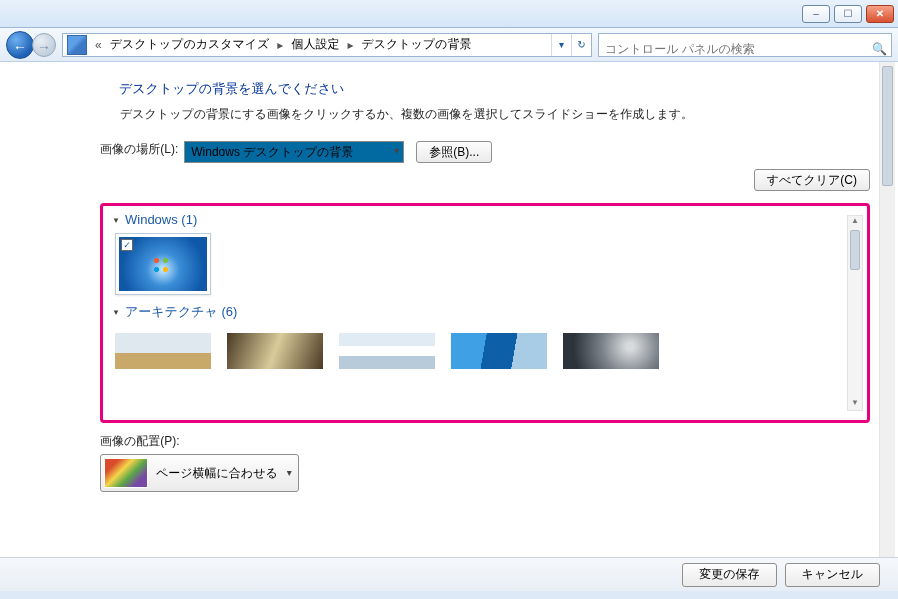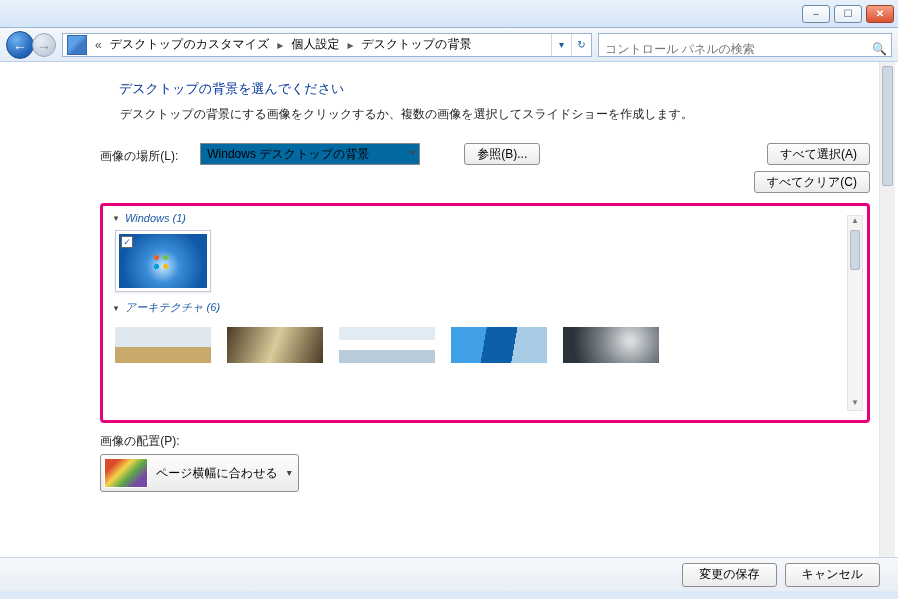--- a/index.html
+++ b/index.html
@@ -31,39 +31,39 @@
   .searchbox .sicon { width: 22px; color: #1a5aa8; text-align: center; }
 
   
   .content { position: relative; background: #fff; height: 495px; padding: 18px 28px 8px 100px; overflow: hidden; }
   .vscroll { position: absolute; right: 3px; top: 0; bottom: 0; width: 16px; background: #f0f0f0; border-left: 1px solid #e5e5e5; }
   .vscroll .thumb { position: absolute; left: 2px; right: 2px; top: 4px; height: 120px; background: #cdd7e1; border: 1px solid #b0bac4; border-radius: 2px; }
 
   .heading { color: #003399; font-size: 13px; margin-bottom: 8px; margin-left: 19px; }
   .subtext { color: #222; margin-bottom: 18px; margin-left: 20px; }
 
-  .optrow { display: flex; align-items: flex-end; margin-bottom: 10px; min-height: 24px; gap: 16px; }
+  .optrow { display: flex; align-items: flex-start; margin-bottom: 10px; min-height: 24px; }
   .label { color: #222; }
   .dropdown { display: inline-flex; align-items: center; height: 22px; background: #0369a1; border: 1px solid #8a8a8a; padding: 0 20px 0 6px; position: relative; margin-left: 6px; min-width: 220px; }
   .dropdown::after { content: "▾"; position: absolute; right: 4px; top: 3px; font-size: 10px; color: #444; }
   .btn { height: 22px; background: linear-gradient(#fdfdfe, #ebebeb); border: 1px solid #8f8f8f; border-radius: 3px; padding: 0 12px; display: inline-flex; align-items: center; font-size: 12px; cursor: default; }
 
   
   .listframe { border: 3px solid #e6007e; border-radius: 4px; padding: 6px 0 6px 8px; height: 220px; position: relative; margin-bottom: 10px; }
   .listinner { height: 100%; overflow: hidden; position: relative; }
   .listinner .ls { position: absolute; right: 4px; top: 3px; bottom: 3px; width: 16px; background: #f4f4f4; border: 1px solid #e2e2e2; }
   .listinner .ls .lt { position: absolute; left: 2px; right: 2px; top: 14px; height: 40px; background: #cdd7e1; border: 1px solid #b0bac4; border-radius: 2px; }
   .listinner .ls .la { position: absolute; left: 0; right: 0; height: 12px; text-align: center; font-size: 8px; color: #777; }
   .listinner .ls .la.top { top: 0; }
   .listinner .ls .la.bot { bottom: 0; }
 
   .group { margin-bottom: 8px; padding-right: 28px; }
   .ghead { display: flex; align-items: center; margin-bottom: 6px; }
   .gtoggle { width: 10px; text-align: center; color: #444; font-size: 9px; margin-right: 4px; }
-  .gtitle { color: #1a5aa8; font-size: 11px; font-style: italic; }
+  .gtitle { color: #1a5aa8; font-size: 13px; }
   .gitems { display: flex; gap: 16px; padding-left: 4px; }
   .thumbwrap { position: relative; width: 96px; height: 62px; border: 1px solid #bfcbd8; padding: 3px; background: #fff; box-shadow: 0 1px 2px rgba(0,0,0,0.1); }
   .thumbwrap.cut .thumbimg { height: 36px; margin-top: 0; }
   .thumbwrap.cut { height: 42px; overflow: hidden; border: none; box-shadow:none; padding:0; margin-top: 6px; }
   .thumbimg { width: 100%; height: 100%; }
   .cb-overlay { position: absolute; top: 5px; left: 5px; width: 12px; height: 12px; background: #fff; border: 1px solid #666; font-size: 9px; line-height: 10px; text-align: center; color: #1a5aa8; }
 
   .t-win7 { background: radial-gradient(circle at 50% 60%, #bfe4ff 2%, #3b8ed8 30%, #0f58a8 75%); position: relative; }
   .t-win7::after { content: ""; position: absolute; left: 38%; top: 36%; width: 18px; height: 18px; background:
      radial-gradient(circle, #f05c2c 40%, transparent 42%) 0 0/9px 9px no-repeat,
@@ -143,21 +143,20 @@
   <div class="subtext">デスクトップの背景にする画像をクリックするか、複数の画像を選択してスライドショーを作成します。</div>
 
   <div class="optrow">
     <span class="label">画像の場所(L):</span>
     <span class="dropdown">
         <span>Windows デスクトップの背景</span>
       </span>
     <span style="width:12px"></span>
     <span class="btn">参照(B)...</span>
     <span style="flex:1"></span>
-    <span class="btn">すべて選択(A)</span>
   </div>
   <div class="optrow" style="justify-content:flex-end; margin-top:-6px;">
     <span class="btn">すべてクリア(C)</span>
   </div>
 
   
   <div class="listframe">
     <div class="listinner">
       <div class="ls">
         <div class="la top">▲</div>

